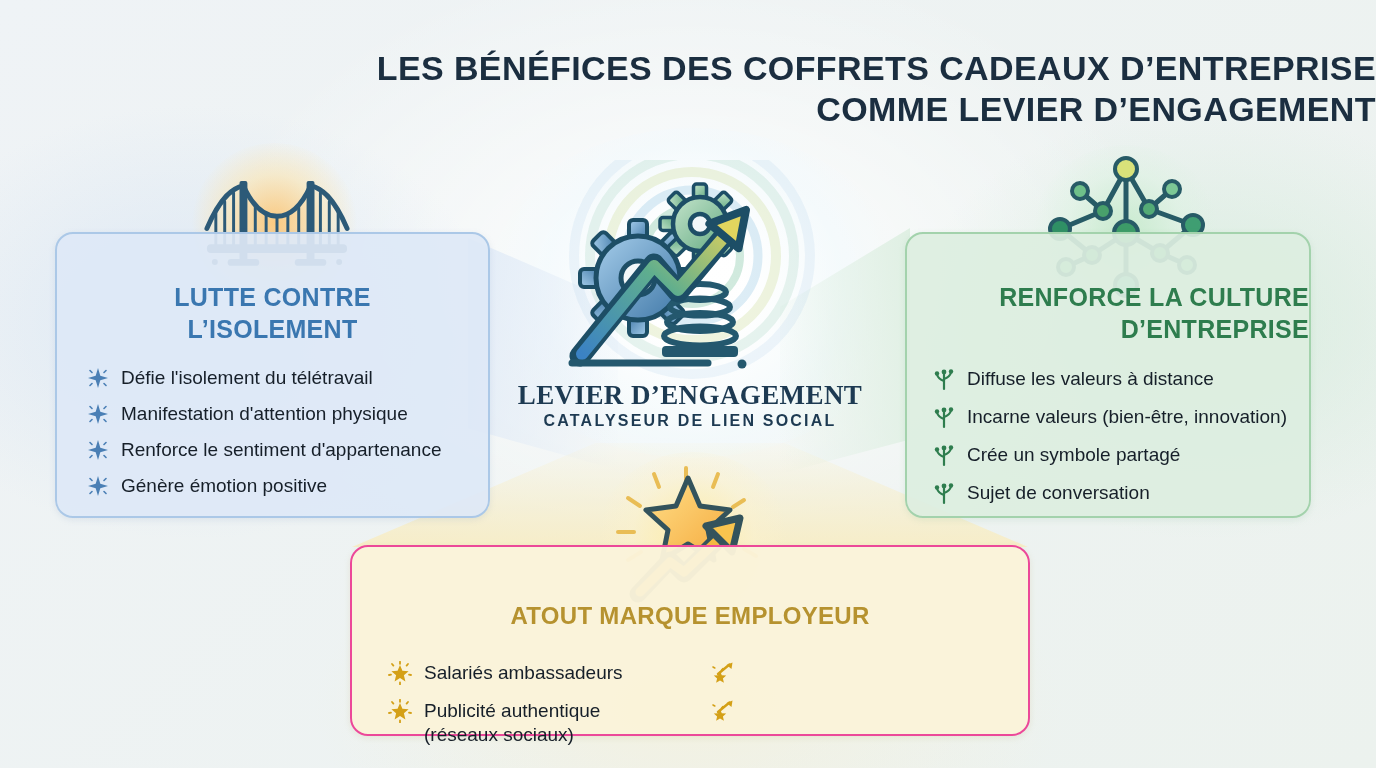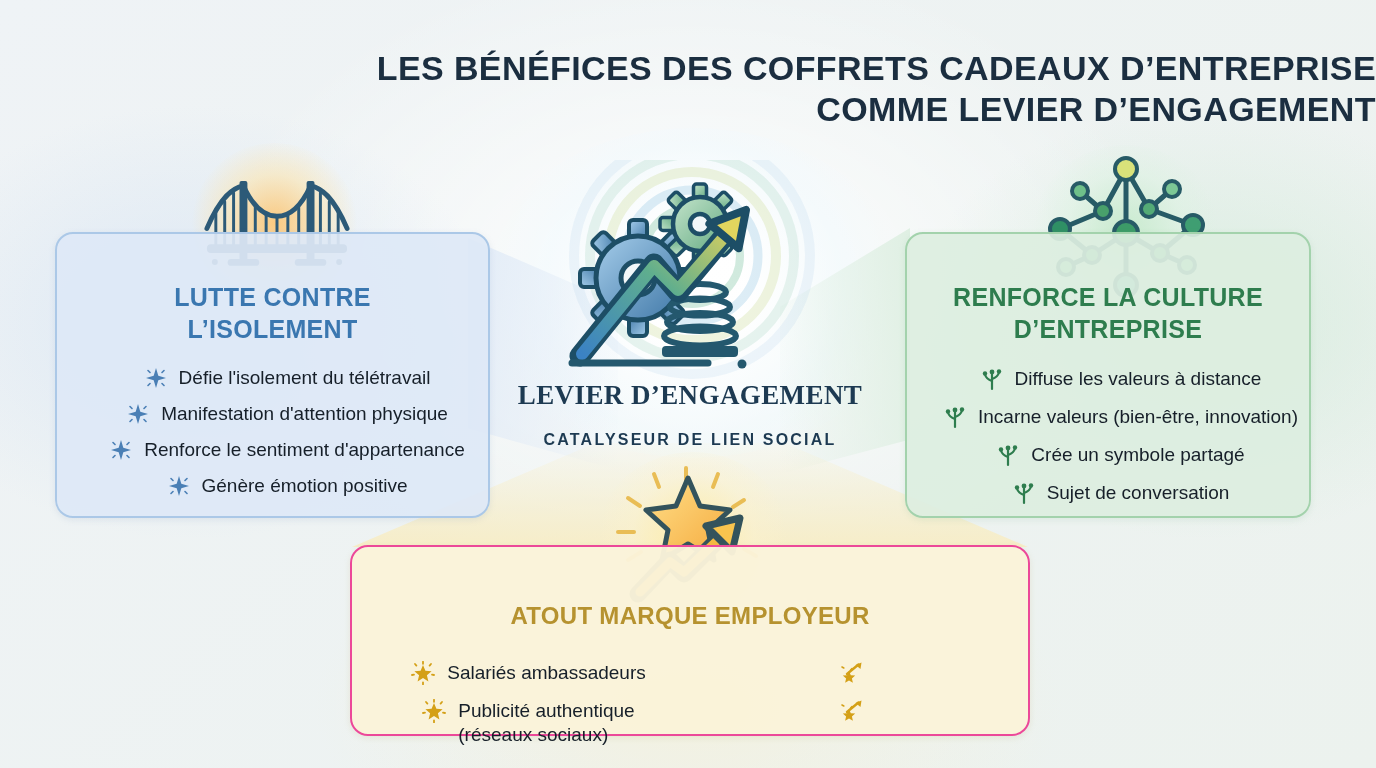--- a/index.html
+++ b/index.html
@@ -72,35 +72,35 @@
   .card-yellow{
     left:350px;top:545px;width:680px;height:191px;
     background:rgba(250,243,217,0.97);border:2px solid #ec4899;
     box-shadow:0 2px 6px rgba(190,170,110,0.18);
   }
   .card-title{
     text-align:center;font-weight:800;font-size:25px;line-height:1.27;
     letter-spacing:0.3px;margin:0;
   }
   .card-blue .card-title{margin-top:48px;color:#3a77b0;}
-  .card-green .card-title{margin-top:48px;color:#2e7d4e;}
+  .card-green .card-title{margin-top:48px;color:#2e7d4e;text-align:right;}
   .card-yellow .card-title{margin-top:54px;color:#b6922f;font-size:24px;}
   .items{display:flex;flex-direction:column;gap:14px;margin-top:21px;padding-left:30px;}
   .card-green .items{padding-left:26px;}
-  .item{display:flex;align-items:center;gap:12px;font-size:19px;color:#161f29;font-weight:500;justify-content:center;}
+  .item{display:flex;align-items:center;gap:12px;font-size:19px;color:#161f29;font-weight:500;}
   .item svg{flex:0 0 auto;}
   .marque-cols{display:flex;gap:42px;padding:0 36px;margin-top:30px;}
   .marque-col{flex:1;display:flex;flex-direction:column;gap:14px;}
   .item-multiline{align-items:flex-start;}
   .item-multiline .txt{display:flex;flex-direction:column;line-height:1.25;}
   
   .center-icon{left:550px;top:160px;width:288px;height:222px;z-index:3;}
   .center-text{left:448px;top:380px;width:484px;text-align:center;z-index:4;}
   .center-title{font-weight:800;font-size:27px;color:#1d3a52;letter-spacing:0.4px;margin:0;font-family:Liberation Serif, serif;}
-  .center-subtitle{font-weight:700;font-size:16px;color:#1d3a52;letter-spacing:2.2px;margin-top:20px;}
+  .center-subtitle{font-weight:700;font-size:16px;color:#1d3a52;letter-spacing:2.2px;margin-top:1px;}
   .corner-icon{z-index:3;}
   .icon-bridge{left:203px;top:156px;width:148px;height:126px;}
   .icon-network{left:1046px;top:152px;width:160px;height:150px;}
   .icon-star{left:606px;top:460px;width:168px;height:148px;}
 </style>
 </head>
 <body>
 
 <div class="abs main-title">
   <div>LES BÉNÉFICES DES COFFRETS CADEAUX D’ENTREPRISE</div>

